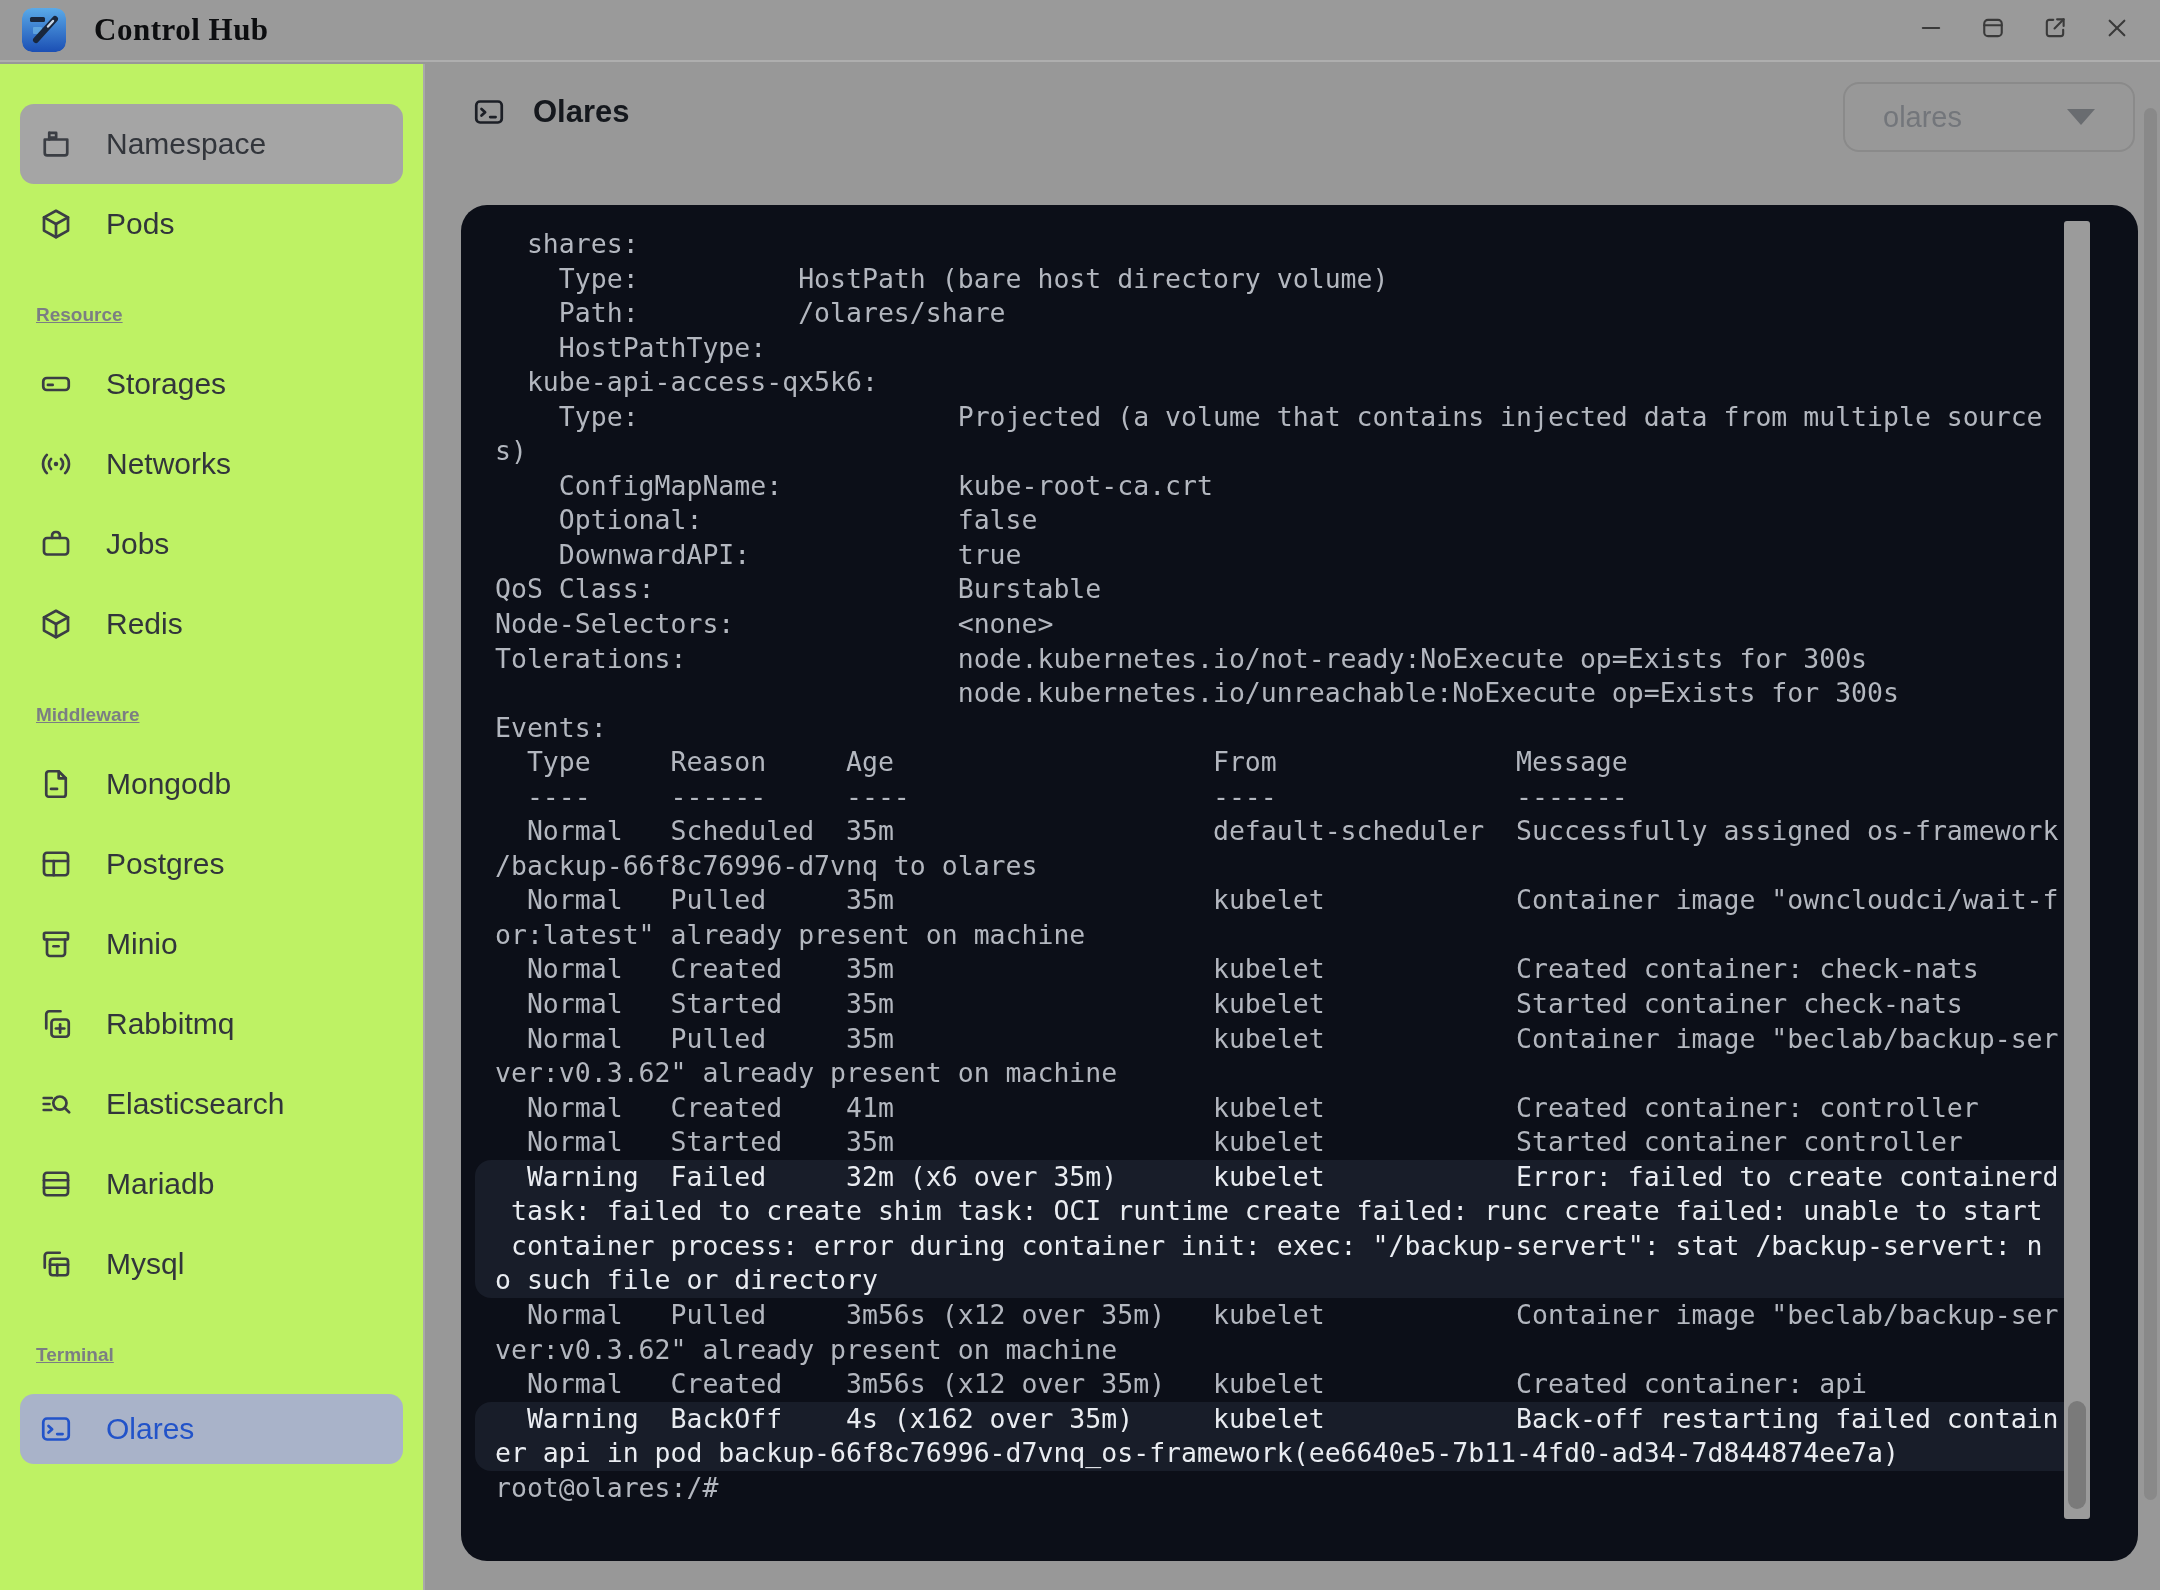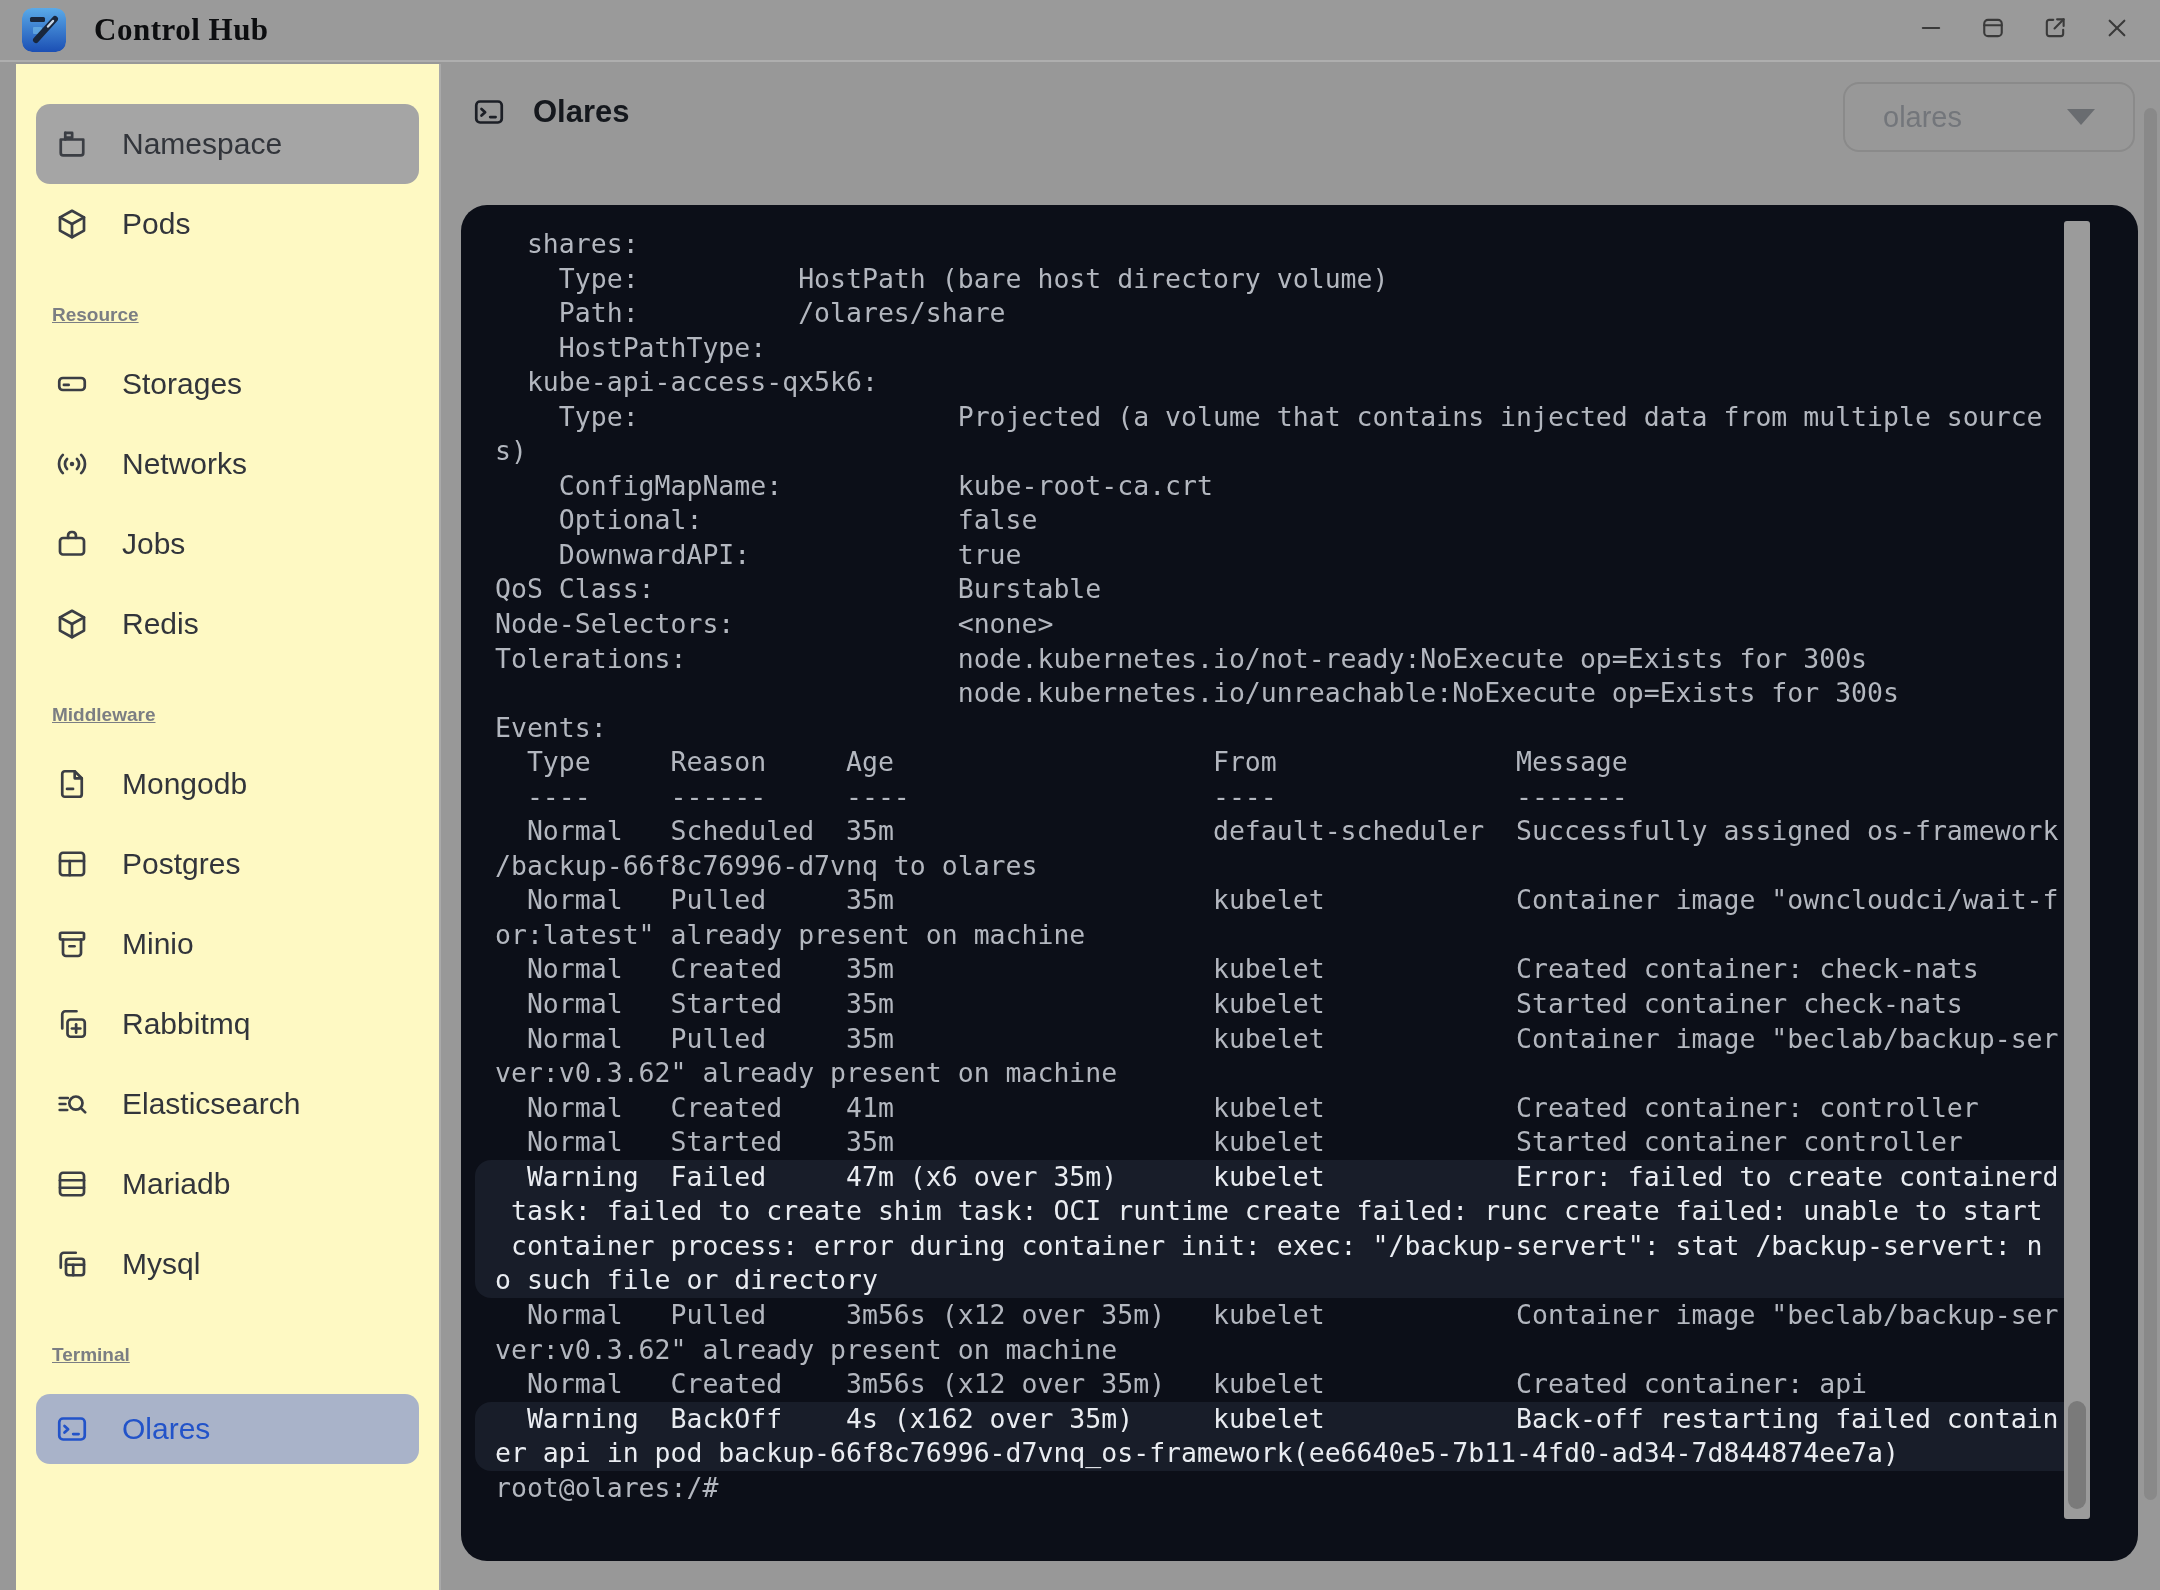--- a/index.html
+++ b/index.html
@@ -11,21 +11,21 @@
             border-bottom:2px solid #aeaeae;display:flex;align-items:center;
             padding:0 28px 0 22px;box-sizing:border-box;z-index:5;}
   .app-icon{width:44px;height:44px;flex:none;border-radius:10px;overflow:hidden;}
   .app-title{font-family:"Liberation Serif",serif;font-weight:700;font-size:31px;
              color:#0d0e10;margin-left:28px;letter-spacing:.5px;text-align:right;}
   .tb-controls{margin-left:auto;display:flex;gap:32px;align-items:center;}
   .tb-btn{width:30px;height:30px;color:#3a3a3a;display:flex;align-items:center;justify-content:center;}
   .tb-btn svg{width:28px;height:28px;}
 
   
-  .sidebar{position:absolute;top:64px;left:16px;bottom:0;width:425px;background:#fef9c3;
+  .sidebar{position:absolute;top:64px;left:0;bottom:0;width:425px;background:#bef264;
            border-right:2px solid #a9a9a9;box-sizing:border-box;padding-top:40px;}
   .nav-item{height:80px;margin:0 20px;border-radius:14px;display:flex;align-items:center;
             padding-left:18px;gap:32px;font-size:30px;color:#32353b;cursor:default;}
   .nav-item .icon{width:36px;height:36px;color:#3b3e44;flex:none;}
   .nav-item .icon svg{width:36px;height:36px;}
   .nav-item.active{background:#a5a5a5;}
   .nav-item.selected{background:#a9b3c9;color:#2253c9;height:70px;margin-top:10px;}
   .nav-item.selected .icon{color:#2253c9;}
   .section-label{margin:22px 0 0 36px;height:58px;display:flex;align-items:center;
                  font-size:19px;font-weight:700;color:#7b7e83;text-decoration:underline;}
@@ -270,21 +270,21 @@
         <div class="term-line">/backup-66f8c76996-d7vnq to olares</div>
         <div class="term-line">  Normal   Pulled     35m                    kubelet            Container image "owncloudci/wait-f</div>
         <div class="term-line">or:latest" already present on machine</div>
         <div class="term-line">  Normal   Created    35m                    kubelet            Created container: check-nats</div>
         <div class="term-line">  Normal   Started    35m                    kubelet            Started container check-nats</div>
         <div class="term-line">  Normal   Pulled     35m                    kubelet            Container image "beclab/backup-ser</div>
         <div class="term-line">ver:v0.3.62" already present on machine</div>
         <div class="term-line">  Normal   Created    41m                    kubelet            Created container: controller</div>
         <div class="term-line">  Normal   Started    35m                    kubelet            Started container controller</div>
         <div class="hl-block">
-          <div class="term-line">  Warning  Failed     47m (x6 over 35m)      kubelet            Error: failed to create containerd</div>
+          <div class="term-line">  Warning  Failed     32m (x6 over 35m)      kubelet            Error: failed to create containerd</div>
           <div class="term-line"> task: failed to create shim task: OCI runtime create failed: runc create failed: unable to start</div>
           <div class="term-line"> container process: error during container init: exec: "/backup-servert": stat /backup-servert: n</div>
           <div class="term-line">o such file or directory</div>
         </div>
         <div class="term-line">  Normal   Pulled     3m56s (x12 over 35m)   kubelet            Container image "beclab/backup-ser</div>
         <div class="term-line">ver:v0.3.62" already present on machine</div>
         <div class="term-line">  Normal   Created    3m56s (x12 over 35m)   kubelet            Created container: api</div>
         <div class="hl-block">
           <div class="term-line">  Warning  BackOff    4s (x162 over 35m)     kubelet            Back-off restarting failed contain</div>
           <div class="term-line">er api in pod backup-66f8c76996-d7vnq_os-framework(ee6640e5-7b11-4fd0-ad34-7d844874ee7a)</div>

